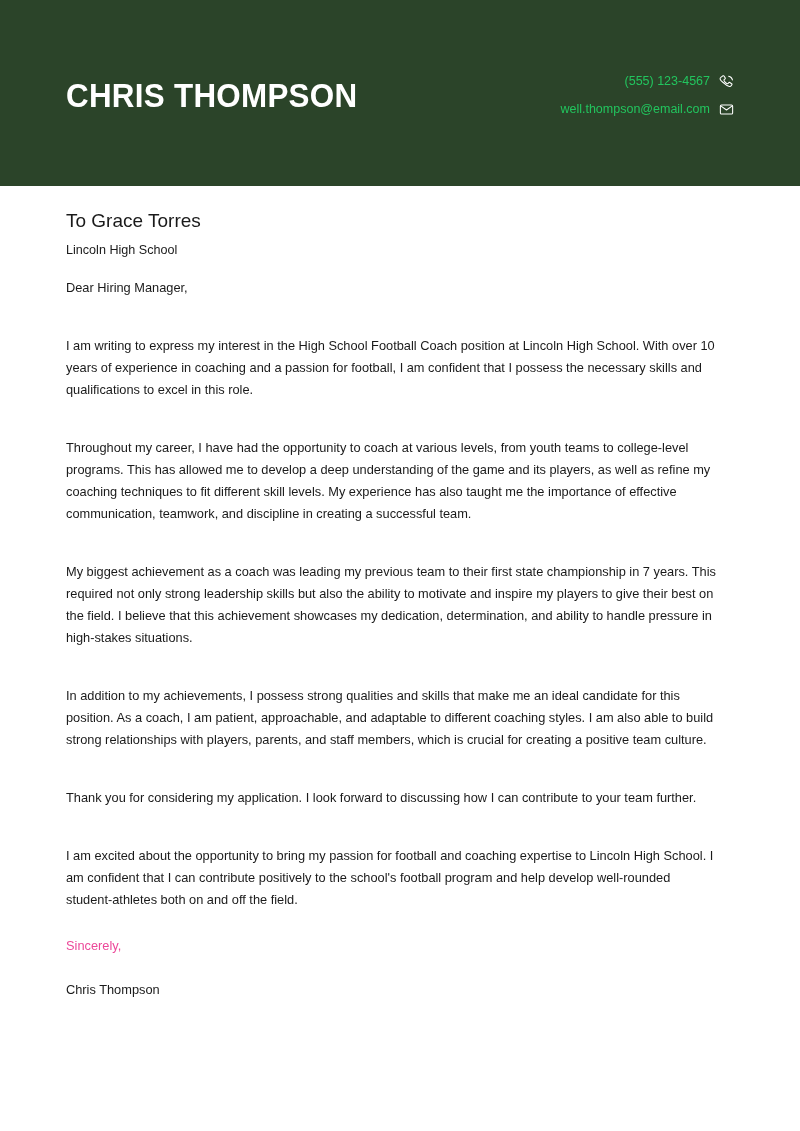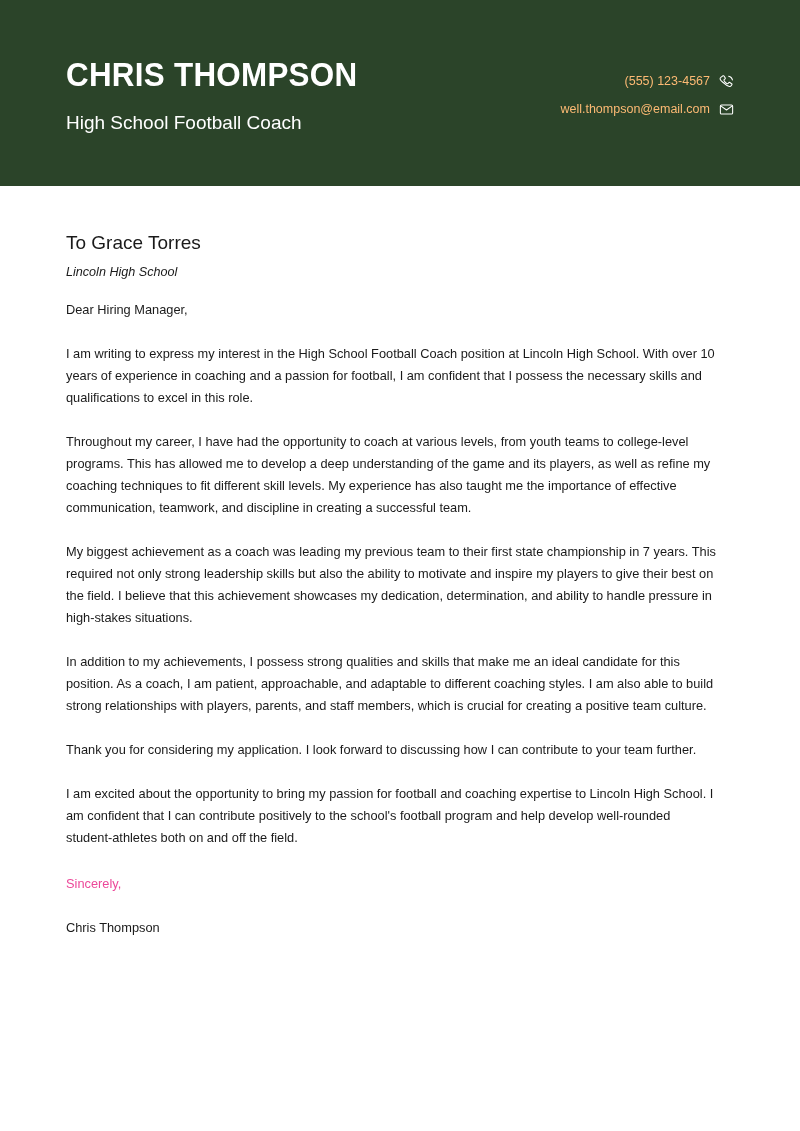--- a/index.html
+++ b/index.html
@@ -77,21 +77,21 @@
     align-items: center;
     justify-content: flex-end;
     gap: 9px;
     color: #ffffff;
     font-size: 12.5px;
     line-height: 1;
     white-space: nowrap;
   }
 
   .contact-row .ctext {
-    color: #fdba74;
+    color: #22c55e;
   }
 
   .contact-icon {
     width: 15px;
     height: 15px;
     display: inline-flex;
     align-items: center;
     justify-content: center;
     flex: 0 0 auto;
   }
@@ -101,55 +101,54 @@
     height: 15px;
   }
 
   
   .letter {
     padding: 0 66px;
     box-sizing: border-box;
   }
 
   .recipient {
-    padding-top: 45px;
+    padding-top: 23px;
   }
 
   .recipient-name {
     color: #1a1a1a;
     font-size: 19px;
     font-weight: 400;
     line-height: 1.25;
   }
 
   .recipient-org {
     color: #1a1a1a;
     font-size: 12.6px;
     font-weight: 400;
     line-height: 1.45;
     margin-top: 8px;
-    font-style: italic;
   }
 
   .salutation {
     color: #1a1a1a;
     font-size: 12.8px;
     line-height: 1.72;
     margin-top: 18px;
   }
 
   .body-paragraphs {
     margin-top: 0;
   }
 
   .para {
     color: #1a1a1a;
     font-size: 12.8px;
     line-height: 1.72;
-    margin-top: 22px;
+    margin-top: 36px;
     text-align: left;
     hyphens: auto;
     -webkit-hyphens: auto;
     max-width: 668px;
   }
 
   .closing {
     color: #ec4899;
     font-size: 12.8px;
     line-height: 1.72;
@@ -165,21 +164,20 @@
 </style>
 </head>
 <body>
 
 <div class="page">
 
   <div class="header">
 
     <div class="identity">
       <div class="full-name">Chris Thompson</div>
-      <div class="job-title">High School Football Coach</div>
     </div>
 
     <div class="contact-block">
 
       <div class="contact-row">
         <span class="ctext">(555) 123-4567</span>
         <span class="contact-icon">
           <svg viewBox="0 0 24 24" fill="none" stroke="#ffffff" stroke-width="1.7" stroke-linecap="round" stroke-linejoin="round">
             <path d="M15.5 3.5c1.6.4 2.9 1.1 3.9 2.1s1.7 2.3 2.1 3.9"></path>
             <path d="M6.2 2.9c.6-.4 1.4-.2 1.8.4l1.9 2.9c.4.6.2 1.4-.4 1.8l-1.3.9c-.3.2-.4.6-.3 1 .4 1.2 1.2 2.5 2.2 3.5s2.3 1.8 3.5 2.2c.4.1.8 0 1-.3l.9-1.3c.4-.6 1.2-.8 1.8-.4l2.9 1.9c.6.4.8 1.2.4 1.8l-1.1 1.6c-.6.9-1.7 1.3-2.8 1.1-2.7-.5-5.5-2.2-7.9-4.6S2.3 10.9 1.8 8.2c-.2-1.1.2-2.2 1.1-2.8z"></path>

